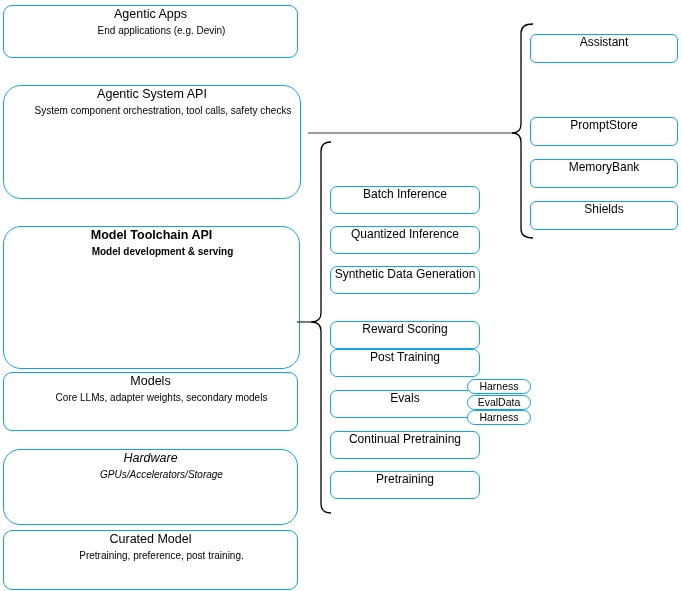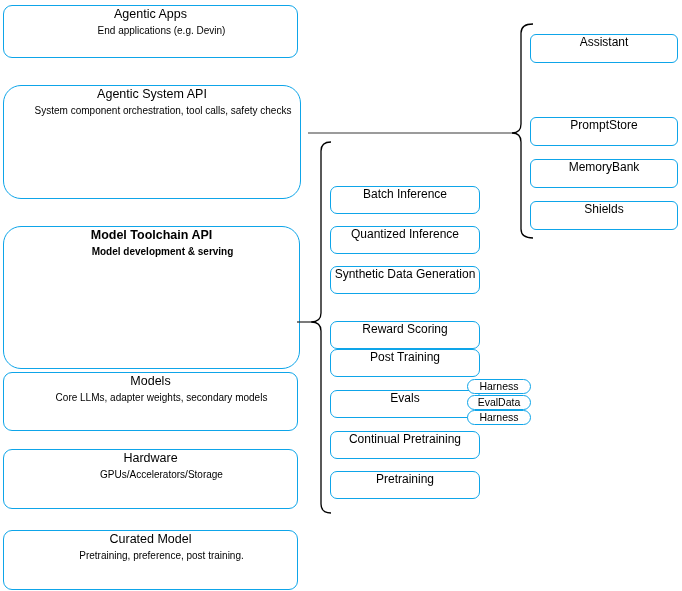--- a/index.html
+++ b/index.html
@@ -11,21 +11,21 @@
     position:absolute;box-sizing:border-box;background:#fff;border:1px solid #0ea5e9;
     display:flex;flex-direction:column;align-items:center;
     text-align:center;
   }
   .stack-box .title{font-size:12.5px;line-height:16px;}
   .stack-box .subtitle{font-size:10px;line-height:14px;margin-top:2px;margin-left:22px;}
   .l1{top:5px;left:3px;width:295px;height:53px;border-radius:9px;}
   .l2{top:85px;left:3px;width:298px;height:114px;border-radius:18px;}
   .l3{top:226px;left:3px;width:297px;height:143px;border-radius:18px;font-weight:bold;}
   .l4{top:372px;left:3px;width:295px;height:59px;border-radius:9px;}
-  .l5{top:449px;left:3px;width:295px;height:60px;border-radius:9px;}
+  .l5{top:449px;left:3px;width:295px;height:76px;border-radius:17px;font-style:italic;}
   .l6{top:530px;left:3px;width:295px;height:60px;border-radius:9px;}
 
   .cap-box{left:330px;width:150px;height:28px;border-radius:7px;font-size:12px;}
   .c0{top:145px;}.c1{top:186px;}.c2{top:226px;}.c3{top:266px;}.c4{top:321px;}
   .c5{top:349px;}.c6{top:390px;}.c7{top:431px;}.c8{top:471px;}
 
   .comp-box{left:530px;width:148px;height:29px;border-radius:6px;font-size:12px;}
   .r0{top:34px;}.r1{top:76px;}.r2{top:117px;}.r3{top:159px;}.r4{top:201px;}
 
   .tag{

